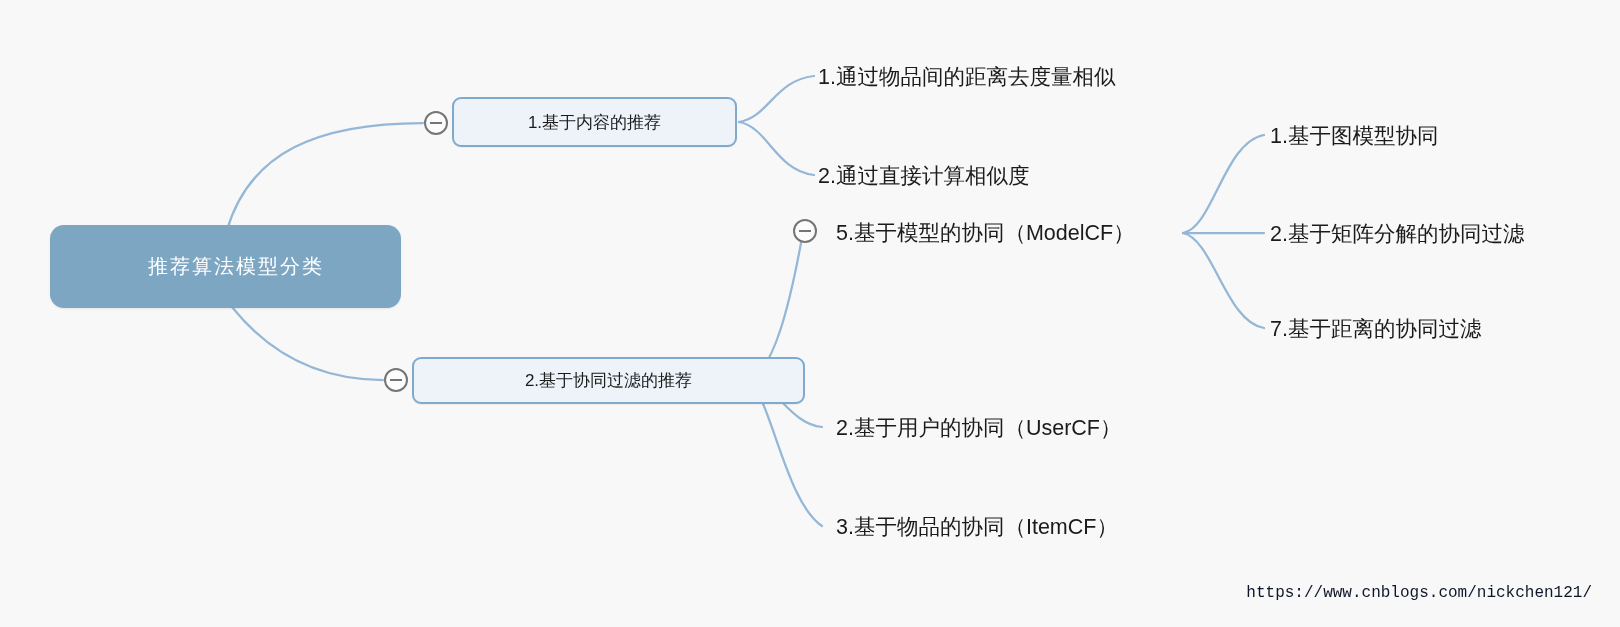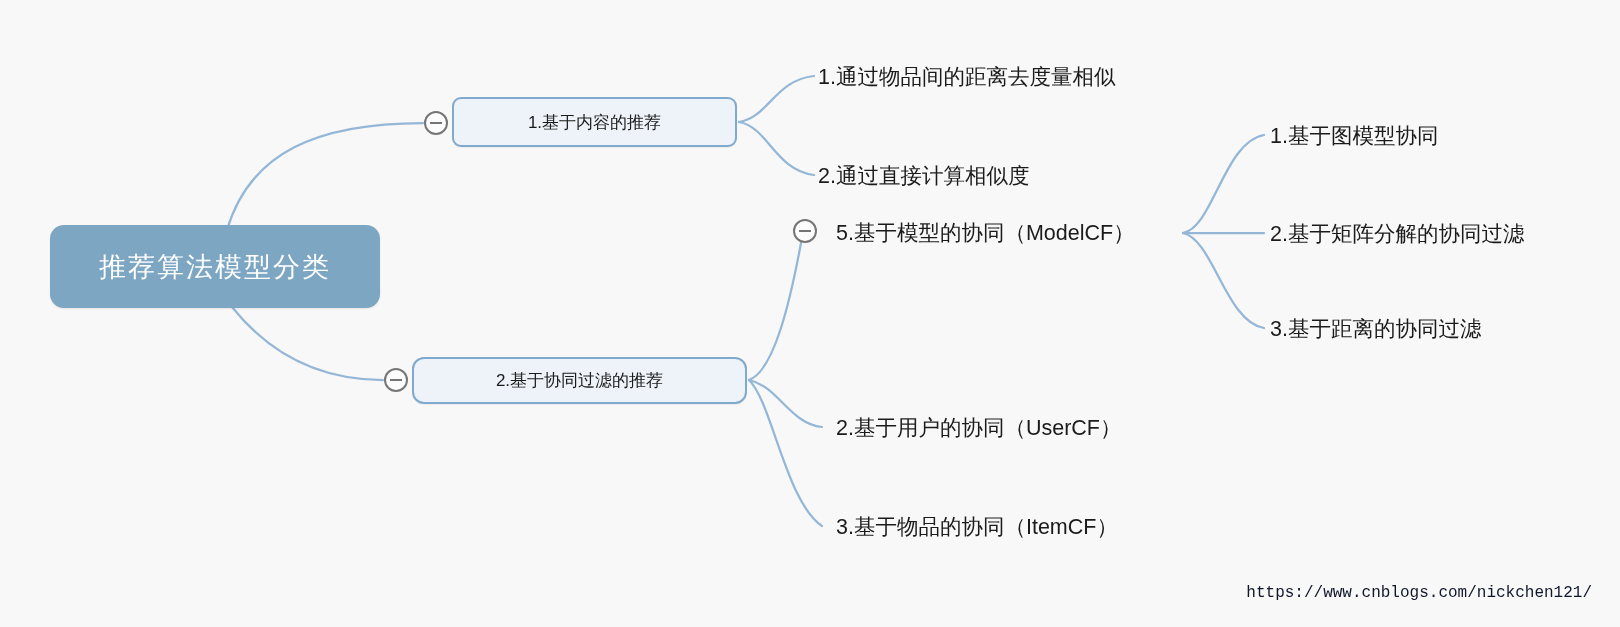--- a/index.html
+++ b/index.html
@@ -2,29 +2,29 @@
 <html><head>
 <meta charset="utf-8">
 <style>
   html,body{margin:0;padding:0;}
   body{font-family:"Liberation Sans",sans-serif;}
   .canvas{position:relative;width:1620px;height:627px;background:#f8f8f8;overflow:hidden;}
   .links{position:absolute;left:0;top:0;width:1620px;height:627px;}
   .links path{fill:none;stroke:#94b7d7;stroke-width:2.25;stroke-linecap:round;}
 
   .root{position:absolute;left:50px;top:225px;width:330px;height:83px;
-        background:#7da6c3;border-radius:14px;color:#ffffff;font-size:27px;letter-spacing:2px;
+        background:#7da6c3;border-radius:14px;color:#ffffff;font-size:20px;letter-spacing:2px;
         display:flex;align-items:center;justify-content:center;white-space:nowrap;
-        box-shadow:0 1px 2px rgba(0,0,0,0.08);}
+        box-shadow:0 1px 2px rgba(0,0,0,0.08);padding-left:21px;}
 
   .branch{position:absolute;background:#edf3f9;border:2px solid #7fa9cd;border-radius:9px;
           color:#1b1b1b;font-size:17px;display:flex;align-items:center;justify-content:center;
           white-space:nowrap;box-sizing:border-box;box-shadow:0 1px 1px rgba(0,0,0,0.05);}
   .branch1{left:452px;top:97px;width:285px;height:50px;}
-  .branch2{left:412px;top:357px;width:335px;height:47px;border-radius:12px;}
+  .branch2{left:412px;top:357px;width:393px;height:47px;}
 
   .leaf{position:absolute;transform:translateY(-50%);color:#1b1b1b;font-size:21.5px;white-space:nowrap;}
 
   .collapse{position:absolute;width:20px;height:20px;border:2px solid #757575;border-radius:50%;
             background:#fcfcfc;}
   .collapse .bar{position:absolute;left:4px;right:4px;top:50%;height:2px;margin-top:-1px;background:#757575;}
   .collapse-b1{left:424px;top:111px;}
   .collapse-b2{left:384px;top:368px;}
   .collapse-mcf{left:793px;top:219px;}
 
@@ -66,17 +66,17 @@
 
   <span class="collapse collapse-mcf">
       <span class="bar"></span>
     </span>
   <div class="leaf" style="left:836px;top:232px;">5.基于模型的协同（ModelCF）</div>
   <div class="leaf" style="left:836px;top:427px;">2.基于用户的协同（UserCF）</div>
   <div class="leaf" style="left:836px;top:526px;">3.基于物品的协同（ItemCF）</div>
 
   <div class="leaf" style="left:1270px;top:135px;">1.基于图模型协同</div>
   <div class="leaf" style="left:1270px;top:233px;">2.基于矩阵分解的协同过滤</div>
-  <div class="leaf" style="left:1270px;top:328px;">3.基于距离的协同过滤</div>
+  <div class="leaf" style="left:1270px;top:328px;">7.基于距离的协同过滤</div>
 
   <div class="footer">https://www.cnblogs.com/nickchen121/</div>
 
 </div>
 
 </body></html>

